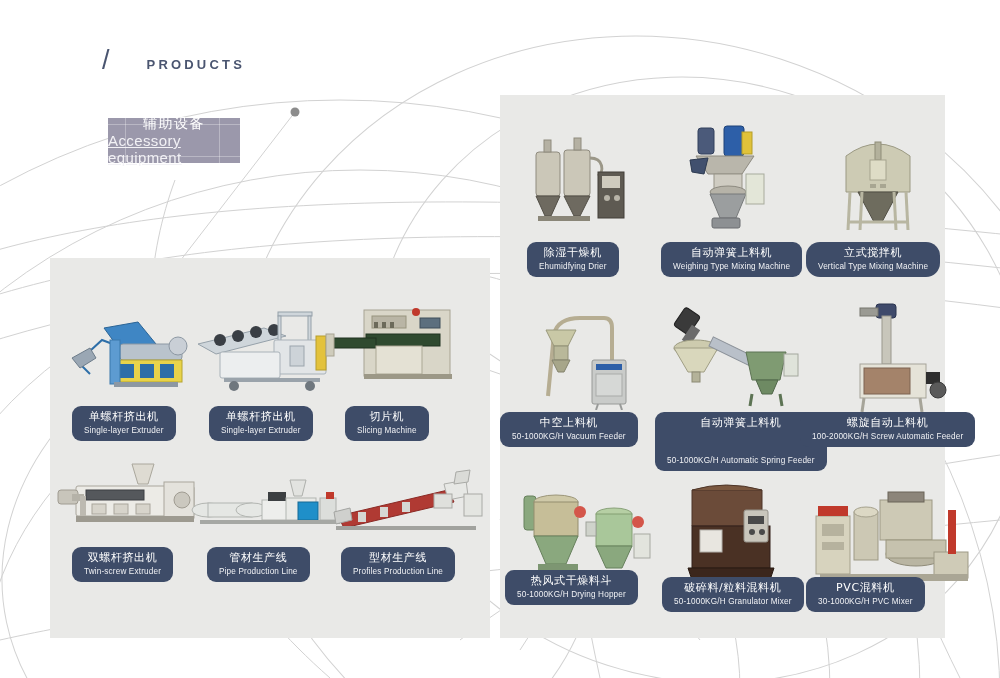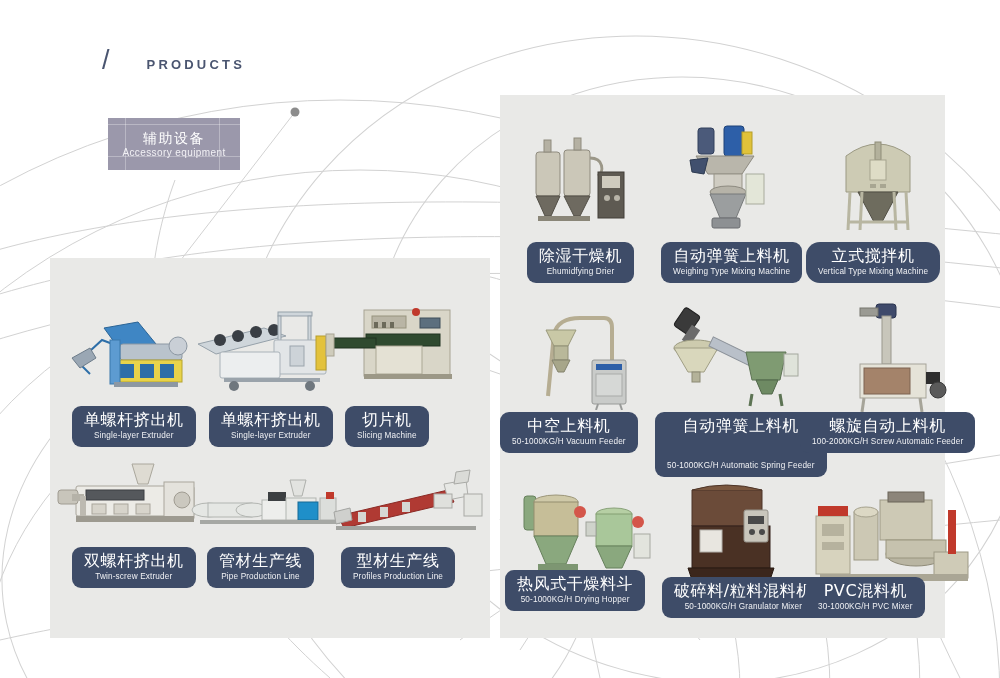--- a/index.html
+++ b/index.html
@@ -52,45 +52,46 @@
     font-weight: 600;
     margin-left: 31px;
   }
 
   
   #category-badge {
     position: absolute;
     left: 108px;
     top: 118px;
     width: 132px;
-    height: 52px;
+    height: 45px;
     background:
       linear-gradient(to right, transparent 0px, transparent 17px, rgba(255,255,255,.30) 17px, rgba(255,255,255,.30) 18px, transparent 18px),
       linear-gradient(to right, transparent 0px, transparent 111px, rgba(255,255,255,.30) 111px, rgba(255,255,255,.30) 112px, transparent 112px),
       linear-gradient(to bottom, transparent 0px, transparent 6px, rgba(255,255,255,.30) 6px, rgba(255,255,255,.30) 7px, transparent 7px),
       linear-gradient(to bottom, transparent 0px, transparent 38px, rgba(255,255,255,.30) 38px, rgba(255,255,255,.30) 39px, transparent 39px),
       #9b98ab;
     display: flex;
     flex-direction: column;
     align-items: center;
     justify-content: center;
     box-sizing: border-box;
   }
   #category-badge .cat-cn {
     font-family: "DejaVu Serif", "Liberation Serif", serif;
     font-size: 14px;
     letter-spacing: 1.5px;
     color: #ffffff;
     line-height: 1.2;
   }
   #category-badge .cat-en {
-    font-size: 10px;
+    font-size: 15px;
     letter-spacing: .4px;
     color: #f2f1f5;
     margin-top: 0;
+    text-decoration: underline;
   }
 
   
   .panel {
     position: absolute;
     background: #e9e9e7;
   }
   #panel-left  { left: 50px;  top: 258px; width: 440px; height: 380px; }
   #panel-right { left: 500px; top:  95px; width: 445px; height: 543px; }
 
@@ -108,21 +109,21 @@
     border-radius: 9px;
     padding: 5px 12px 6px 12px;
     display: flex;
     flex-direction: column;
     align-items: center;
     box-sizing: border-box;
     white-space: nowrap;
   }
   .caption-chip .cap-cn {
     font-family: "DejaVu Sans", "Liberation Sans", sans-serif;
-    font-size: 16px;
+    font-size: 11px;
     color: #ffffff;
     letter-spacing: .6px;
     line-height: 1.15;
   }
   .caption-chip .cap-en {
     font-size: 8.2px;
     color: #f0f1f4;
     letter-spacing: .15px;
     margin-top: 2px;
     line-height: 1.15;

